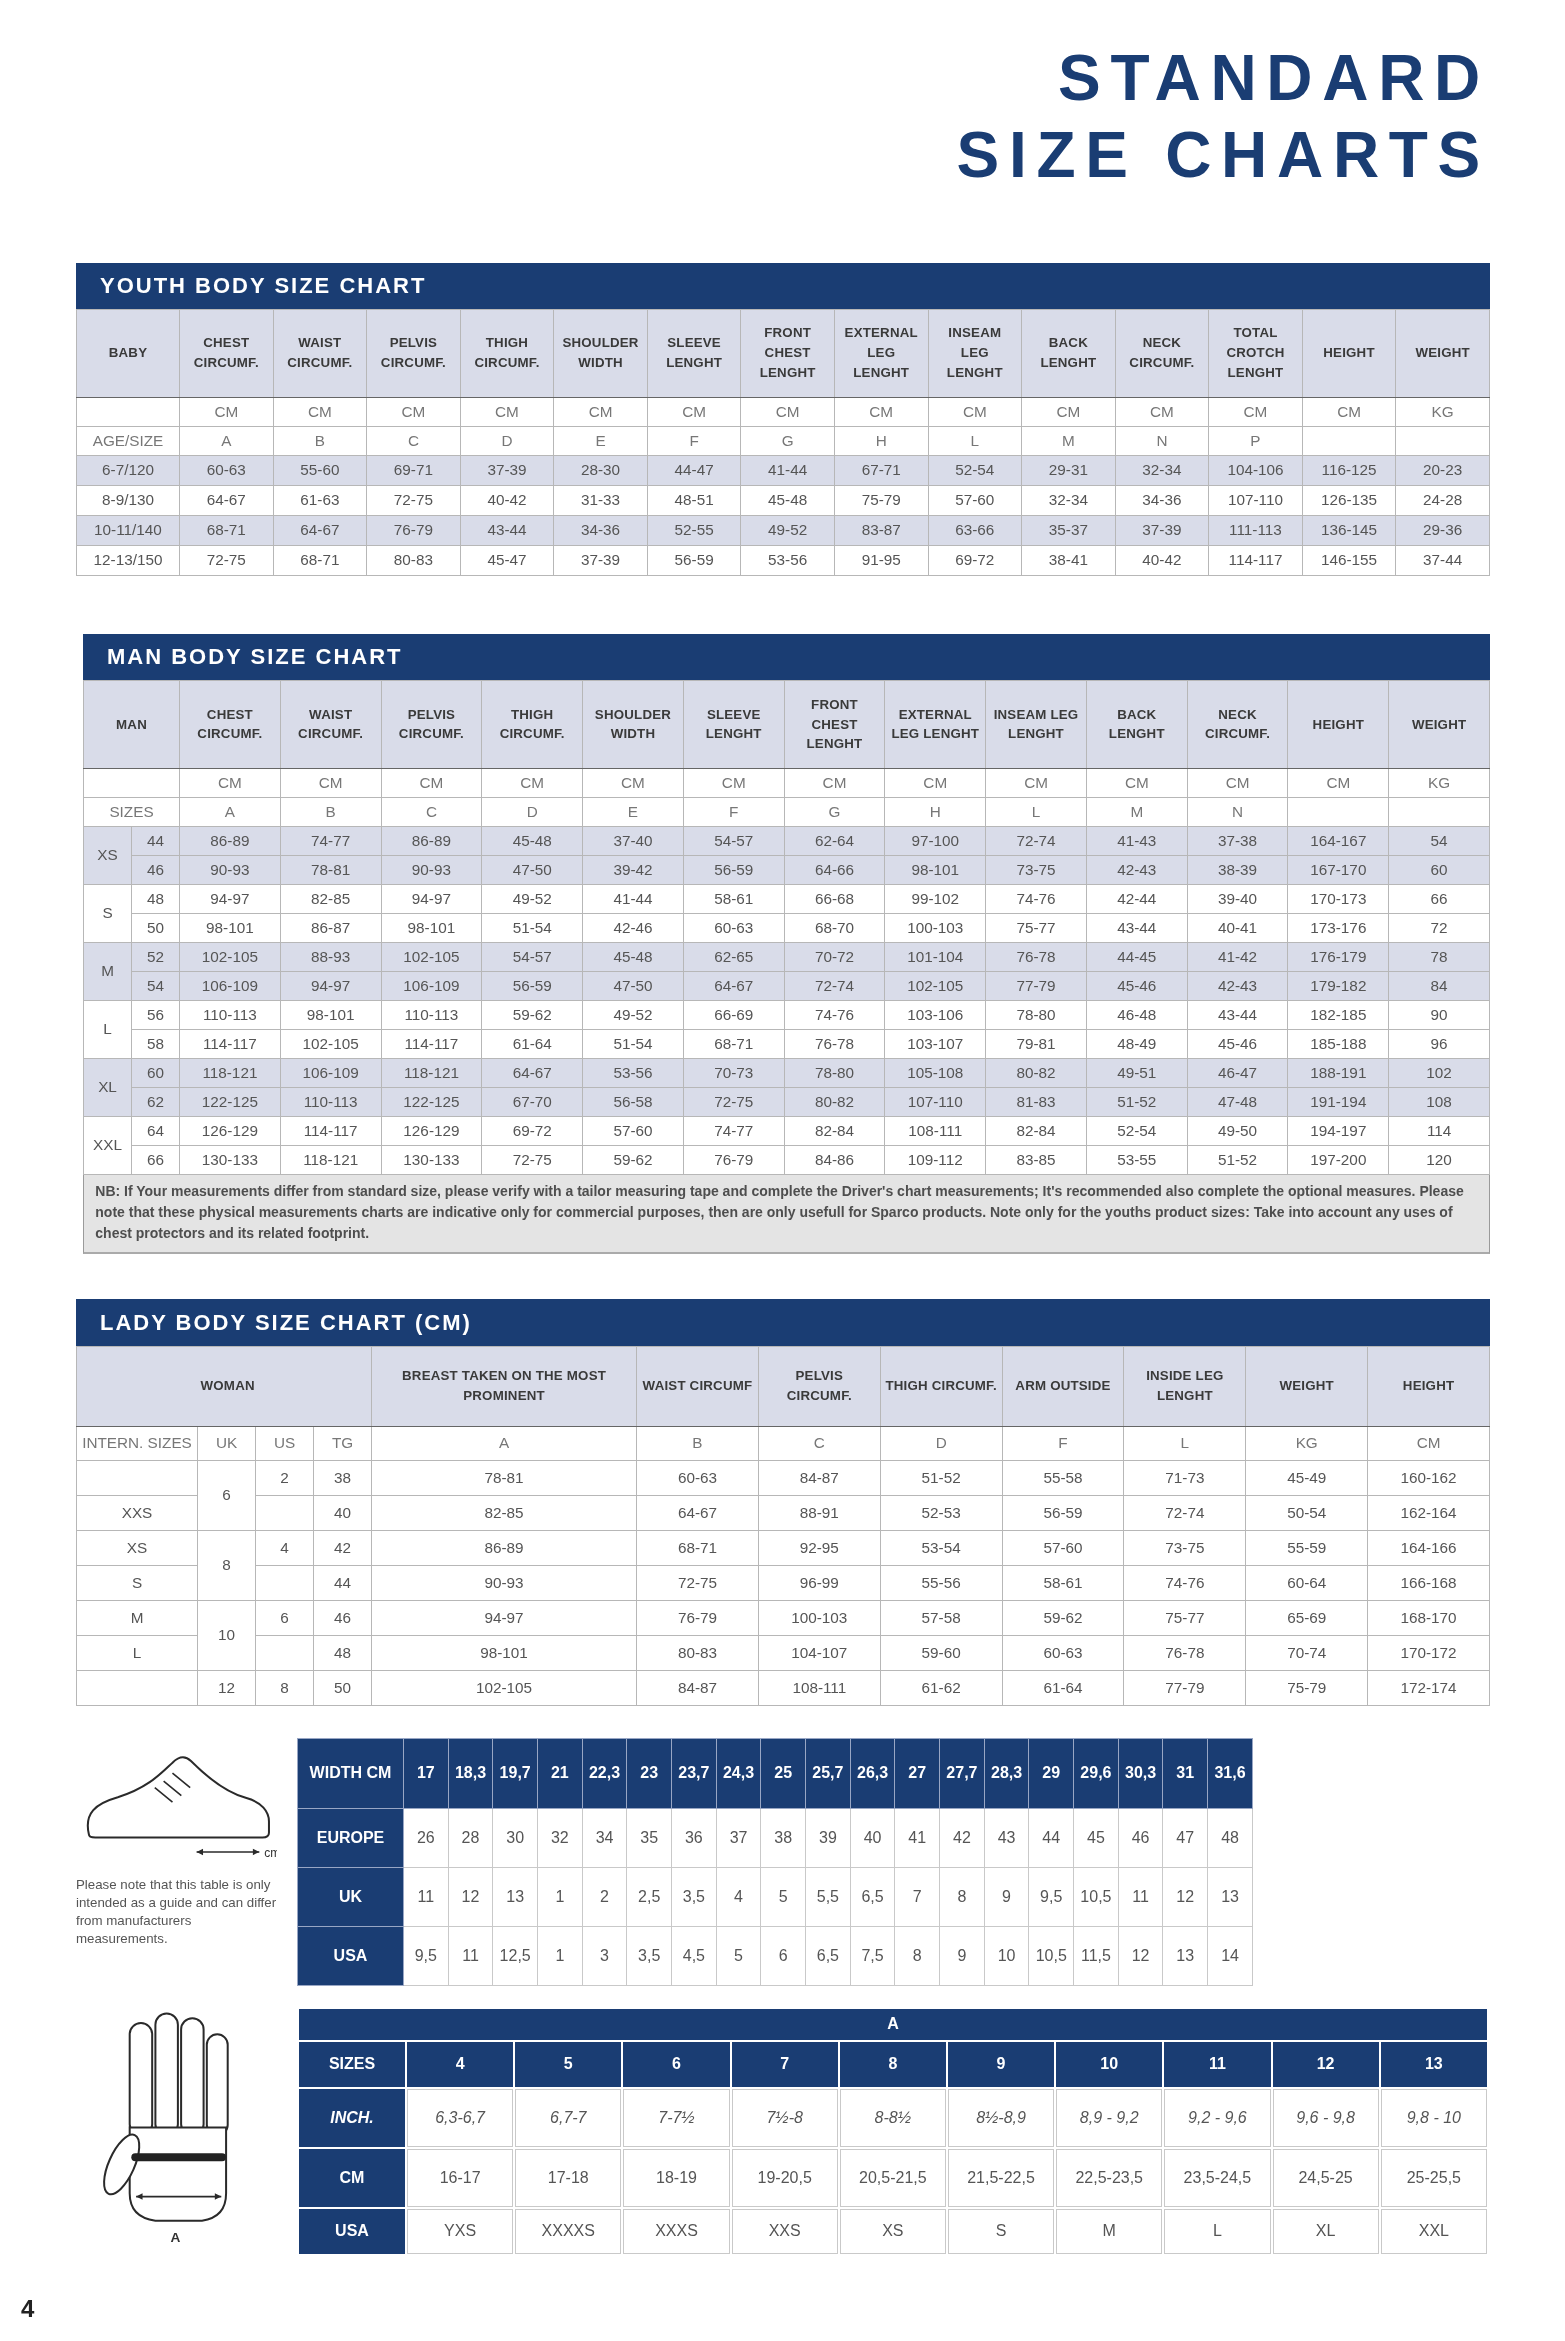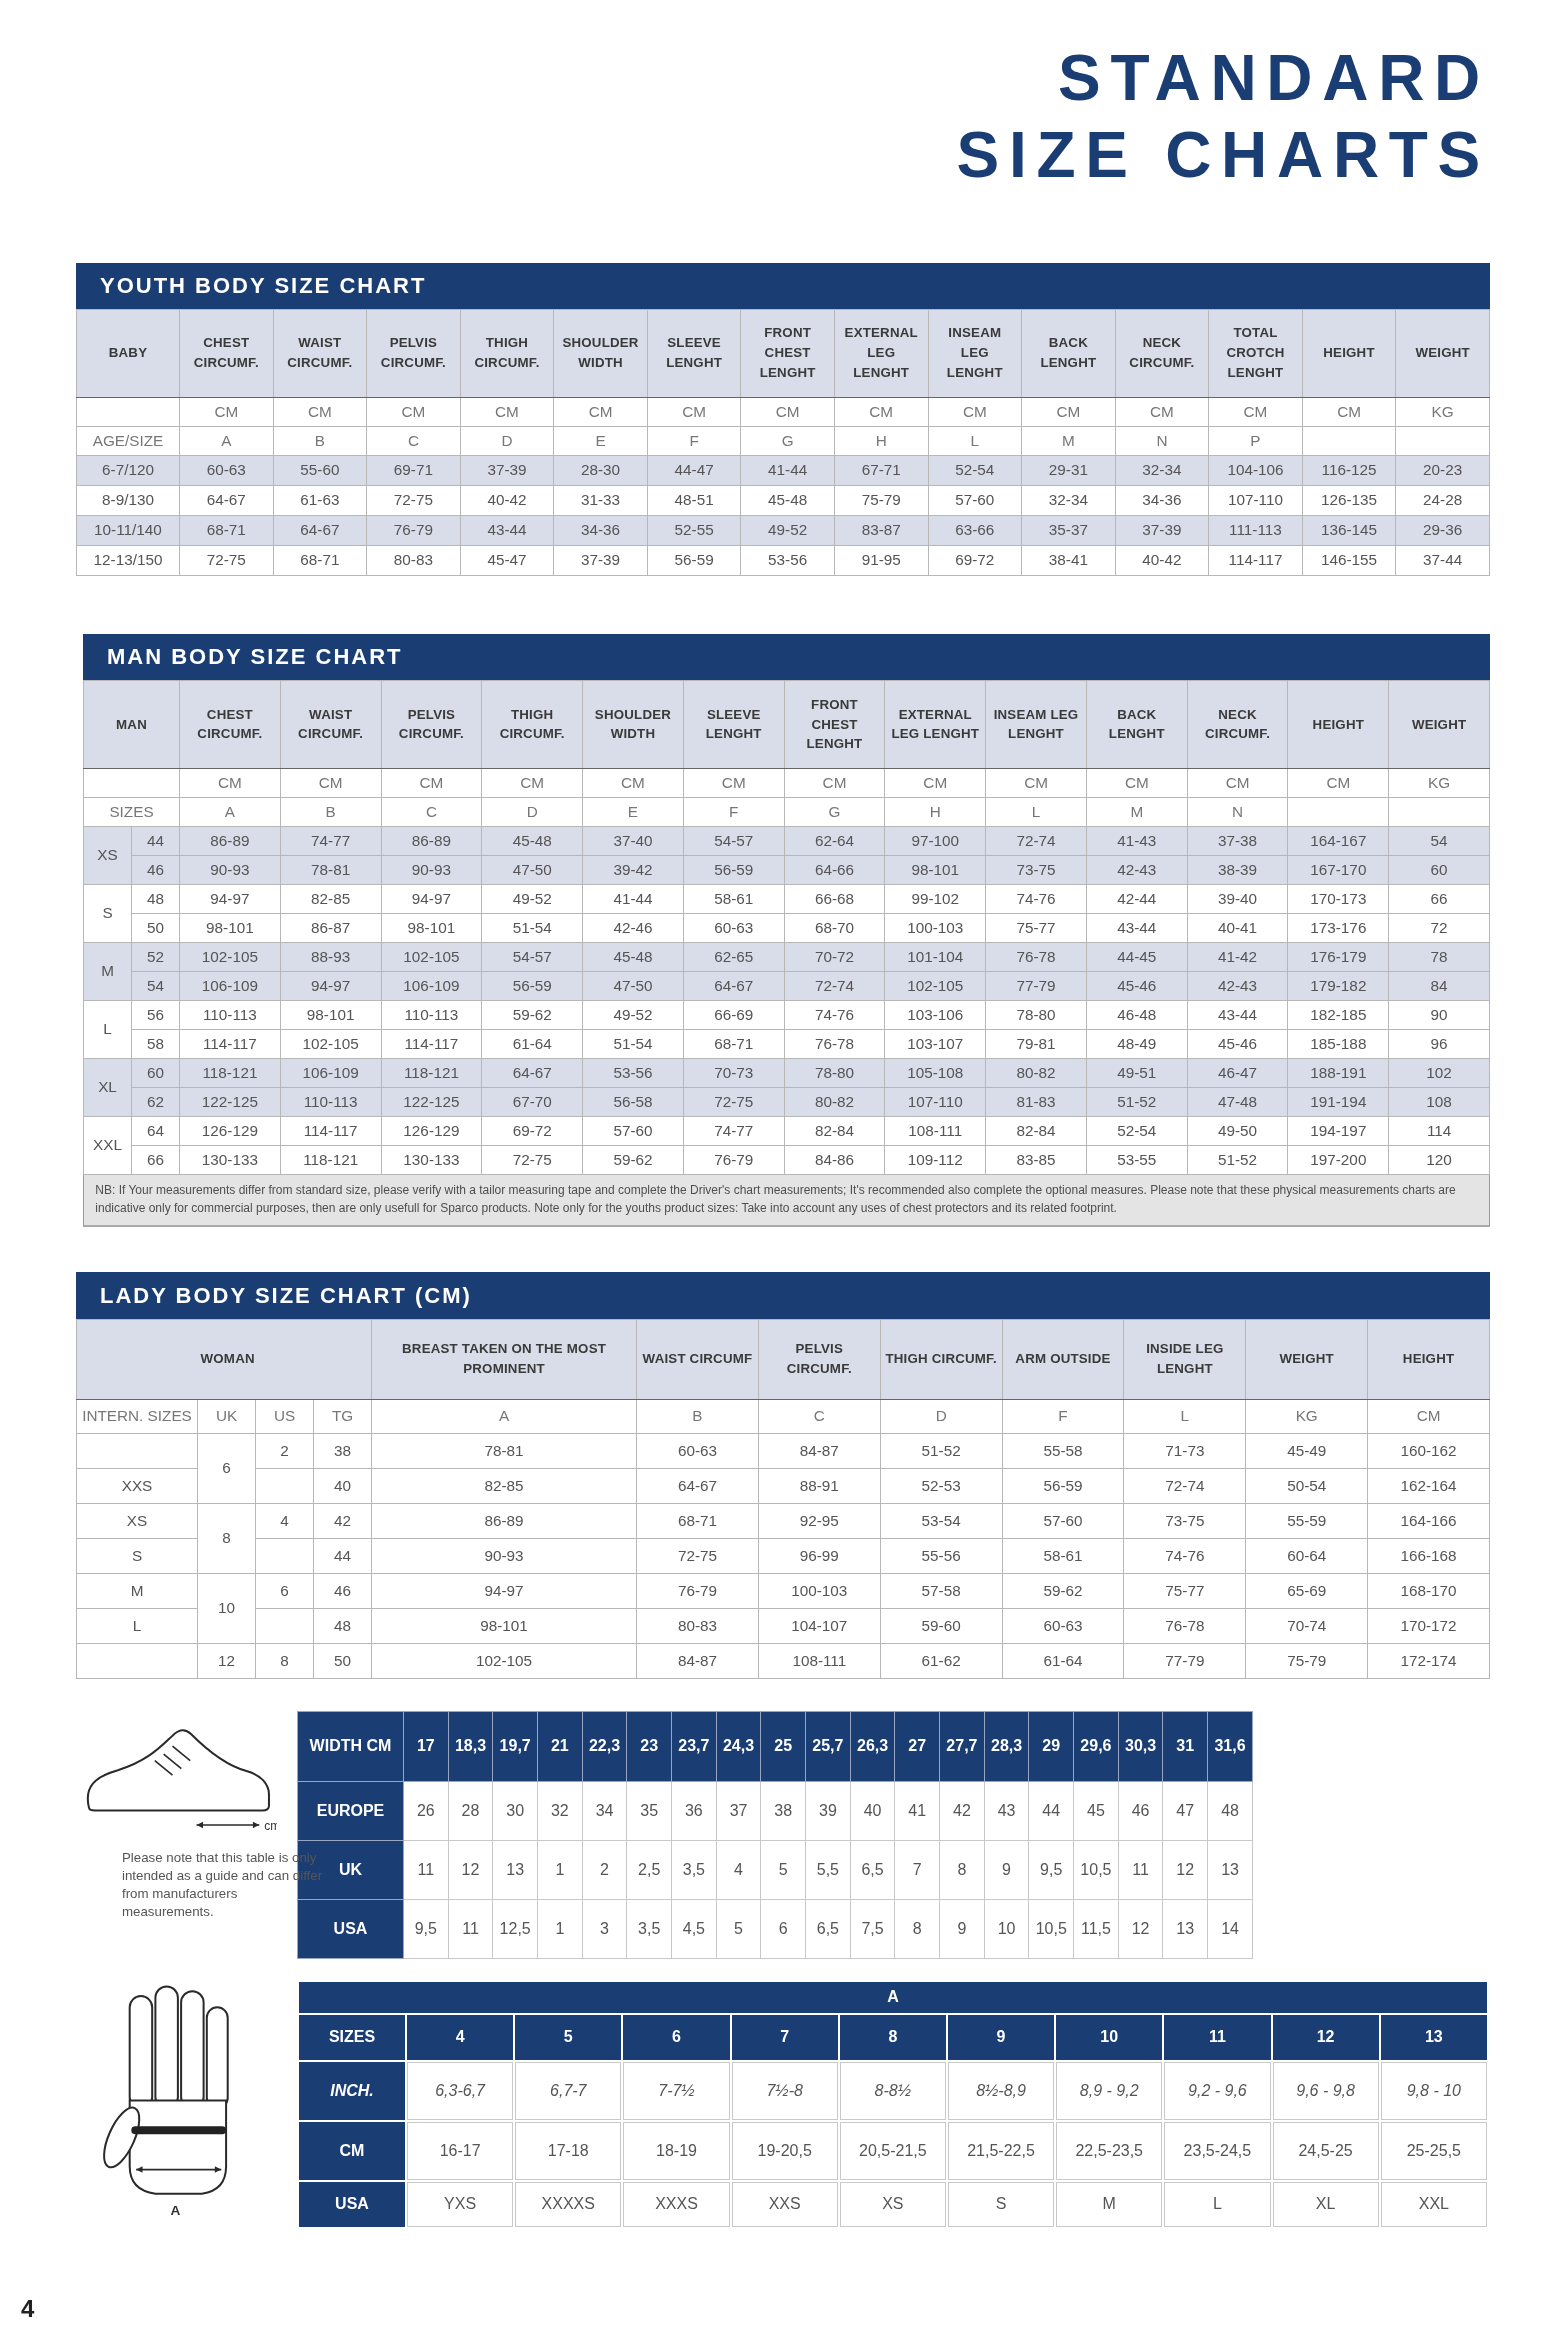--- a/index.html
+++ b/index.html
@@ -36,23 +36,24 @@
   }
   table.bigtable tr.unit td{height:29px;color:#777;}
   table.bigtable tr.data td{height:30px;}
   table.bigtable tr.shade td{background:var(--hdr);}
   table.man tr.data td{height:29px;}
   table.lady tr.hdr td{height:80px;}
   table.lady tr.unit td{height:34px;}
   table.lady tr.data td{height:35px;}
   td.woman{text-align:left;padding-left:11.3px !important;}
   .man-note{
-    background:var(--note-bg);color:#4e4e4e;font-size:12px;line-height:1.5;
+    background:var(--note-bg);color:#4e4e4e;font-size:14px;line-height:1.5;
     padding:6.4px 11.3px 8px 11.3px;border:0.8px solid #9a9a9a;border-top:none;
     border-bottom:2.4px solid #aaa;
+    font-weight:bold;
   }
   
   .shoe-wrap{position:relative;margin-top:32px;}
   .glove-wrap{position:relative;margin-top:21px;}
   table.smalltable{border-collapse:collapse;width:956px;margin-left:221px;table-layout:fixed;}
   table.smalltable td{
     border:0.8px solid #c9c9c9;text-align:center;vertical-align:middle;
     font-size:16px;color:#555;
   }
   table.smalltable td.navy{
@@ -63,21 +64,21 @@
   table.glove{border-collapse:separate;border-spacing:2.4px;width:1192px;margin-left:221px;table-layout:fixed;}
   table.glove td{border:0.8px solid #c9c9c9;text-align:center;vertical-align:middle;font-size:16px;color:#555;}
   table.glove td.navy{background:var(--navy);color:#fff;font-weight:700;border:0.8px solid var(--navy);}
   table.glove tr.g-abar td{height:31px;}
   table.glove tr.g-sizes td{height:45px;}
   table.glove tr.g-inch td{height:58px;font-style:italic;}
   table.glove tr.g-cm td{height:58px;}
   table.glove tr.g-usa td{height:45px;}
   
   .side-icon{position:absolute;left:0;top:6.4px;width:209px;}
-  .icon-note{font-size:13.3px;color:#555;line-height:1.35;margin-top:8px;width:201px;margin-left:46px;}
+  .icon-note{font-size:13.3px;color:#555;line-height:1.35;margin-top:8px;width:201px;}
   .glove-side{position:absolute;left:22.5px;top:0;width:169px;}
   .page-number{
     position:absolute;left:21px;top:2295px;font-weight:700;font-size:24px;color:#222;
   }
 </style>
 </head>
 <body>
 
 <div class="content">
 

